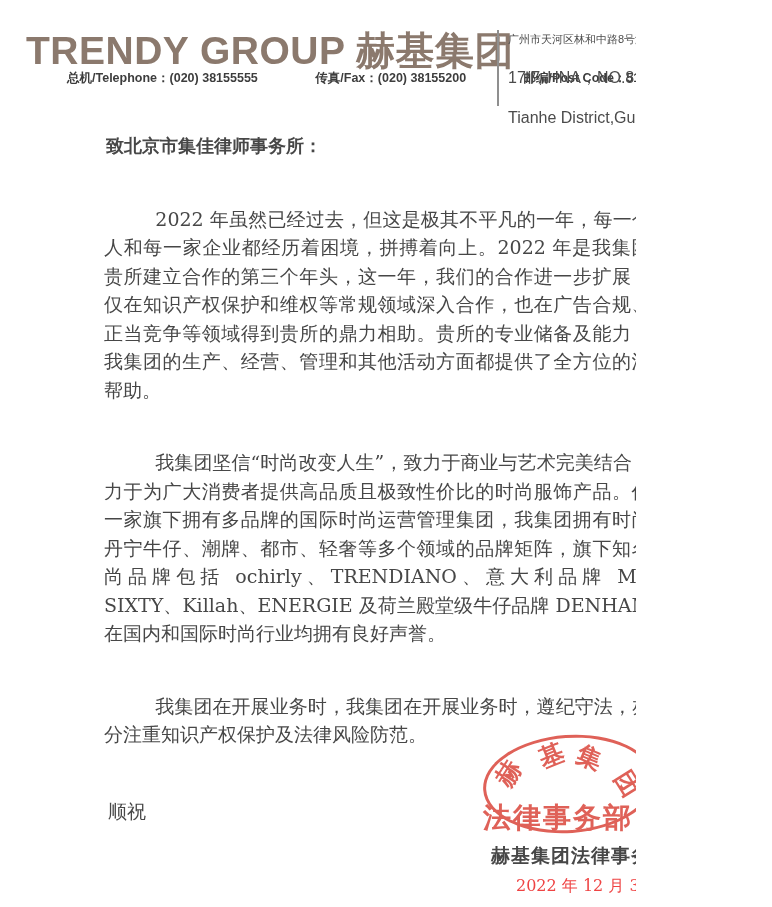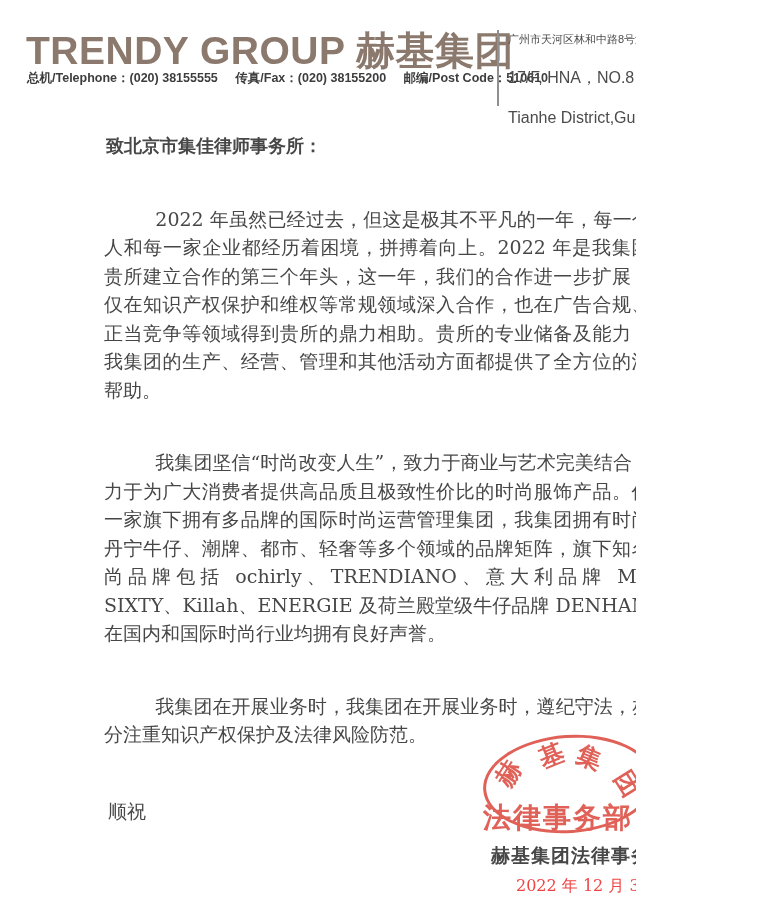--- a/index.html
+++ b/index.html
@@ -13,21 +13,21 @@
   .logo {
     position:absolute; left:26px; top:24px; white-space:nowrap;
     font-family:"Liberation Sans","DejaVu Sans",sans-serif;
     font-weight:bold; font-size:39px; letter-spacing:0.5px; color:#8b796d;
   }
   .contact-line {
     position:absolute; left:27px; top:70px; white-space:nowrap;
     font-family:"Liberation Sans","DejaVu Sans",sans-serif;
     font-size:12.5px; font-weight:bold; color:#3d3d3d;
   }
-  .contact-line span { margin-right:14px; }
+  .contact-line span { margin-right:14px;margin-left:40px; }
   .head-divider {
     position:absolute; left:497px; top:30px; width:2px; height:76px;
     background:#8f8f8f;
   }
   .addr {
     position:absolute; left:508px; top:30px; width:262px;
     font-family:"Liberation Sans","DejaVu Sans",sans-serif; color:#4b4b4b;
   }
   .addr-cn { font-size:11px; line-height:18px; margin-bottom:10px; white-space:nowrap; }
   .addr-en { font-size:16px; line-height:21px; white-space:nowrap;margin-top:19px; }

